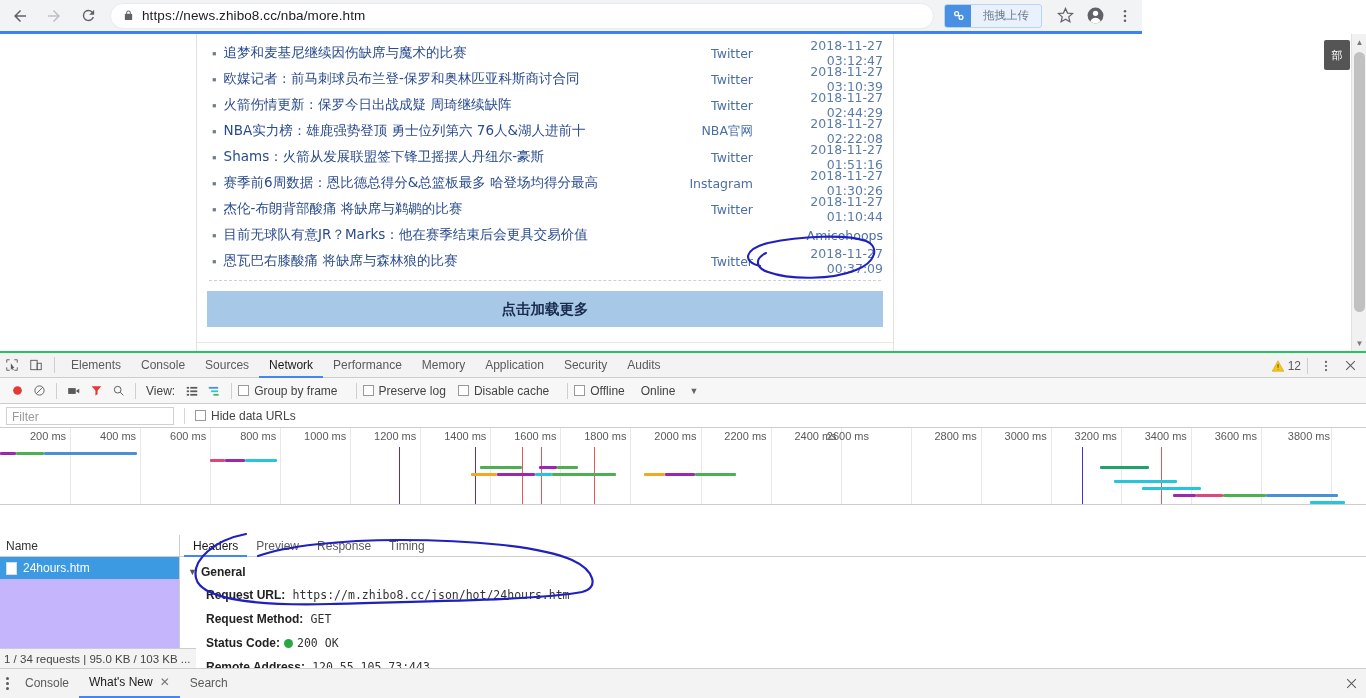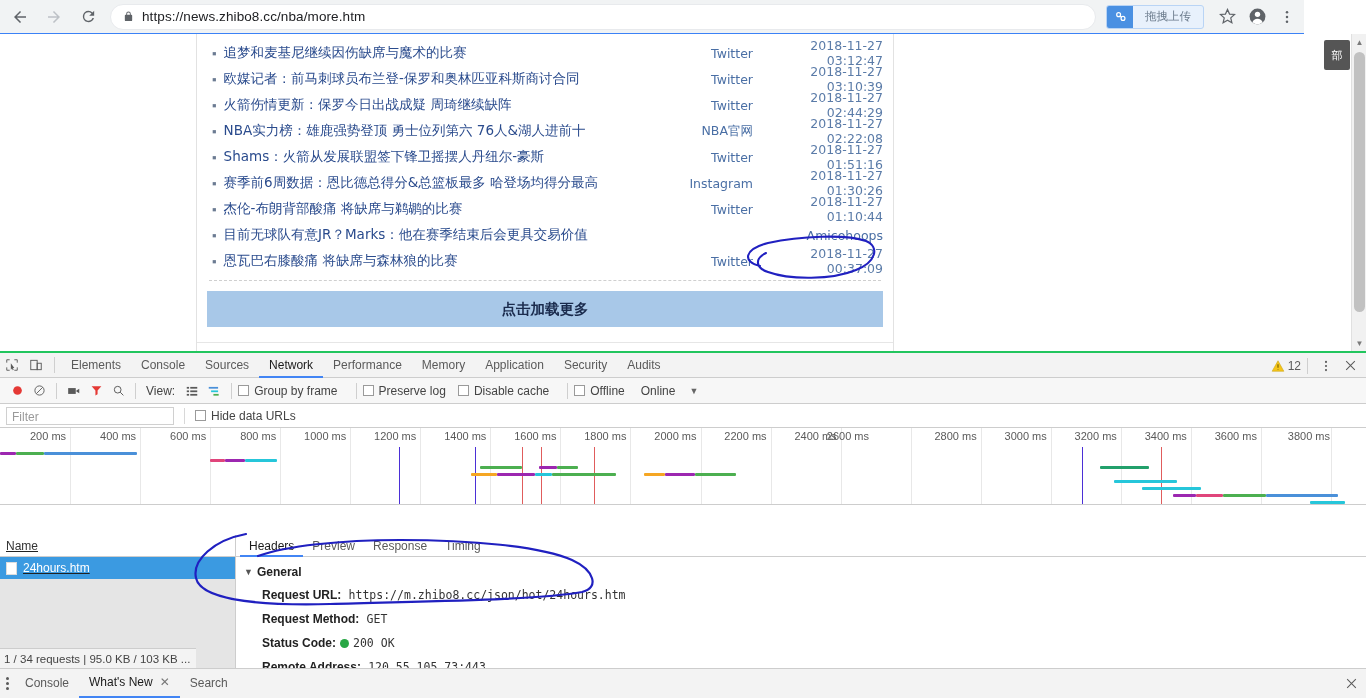--- a/index.html
+++ b/index.html
@@ -6,22 +6,22 @@
   html, body { margin:0; padding:0; }
   body {
     width:1366px; height:698px;
     font-family:"Liberation Sans", sans-serif;
     font-size:12px; color:#222; background:#fff;
     overflow:hidden; position:relative;
   }
 
   
   #browser-chrome {
-    position:absolute; left:0; top:0; width:1304px; height:34px;
-    background:#f1f3f4; border-bottom:1px solid #3b82f6;
+    position:absolute; left:0; top:0; width:1142px; height:34px;
+    background:#f1f3f4; border-bottom:3px solid #3b82f6;
     display:flex; align-items:center;
   }
   #tab-strip-stub {
     position:absolute; left:430px; top:0; width:250px; height:5px;
     background:#dee1e6; border-radius:0 0 6px 6px;
   }
   .nav-btn {
     width:28px; height:28px; margin-left:6px;
     display:flex; align-items:center; justify-content:center;
     border-radius:50%; color:#5f6368;
@@ -154,21 +154,21 @@
     position:absolute; top:0; height:77px; border-left:1px solid #e8e8e8;
   }
   .tick-label {
     position:absolute; top:2px; font-size:11px; color:#5a5a5a;
     transform:translateX(-100%); padding-right:4px; white-space:nowrap;
   }
   .wf-bar { position:absolute; height:3px; border-radius:1px; }
   .evt-line { position:absolute; top:19px; height:58px; width:1px; }
 
   #req-panel { position:absolute; left:0; top:182px; width:1366px; bottom:30px; display:flex; }
-  #req-list { width:236px; border-right:1px solid #cdcdcd; background:#e5e5e5;text-decoration:underline; }
+  #req-list { width:180px; border-right:1px solid #cdcdcd; background:#c4b5fd; }
   #req-header {
     height:22px; line-height:22px; padding-left:6px; font-size:12px; color:#333;
     border-bottom:1px solid #cdcdcd; background:#fff;
   }
   .req-row {
     height:22px; display:flex; align-items:center; padding-left:6px;
     background:#3b9ae1; color:#fff; font-size:12px;
   }
   .req-file-icon {
     width:11px; height:13px; background:#fff; border:1px solid #dcdcdc;

